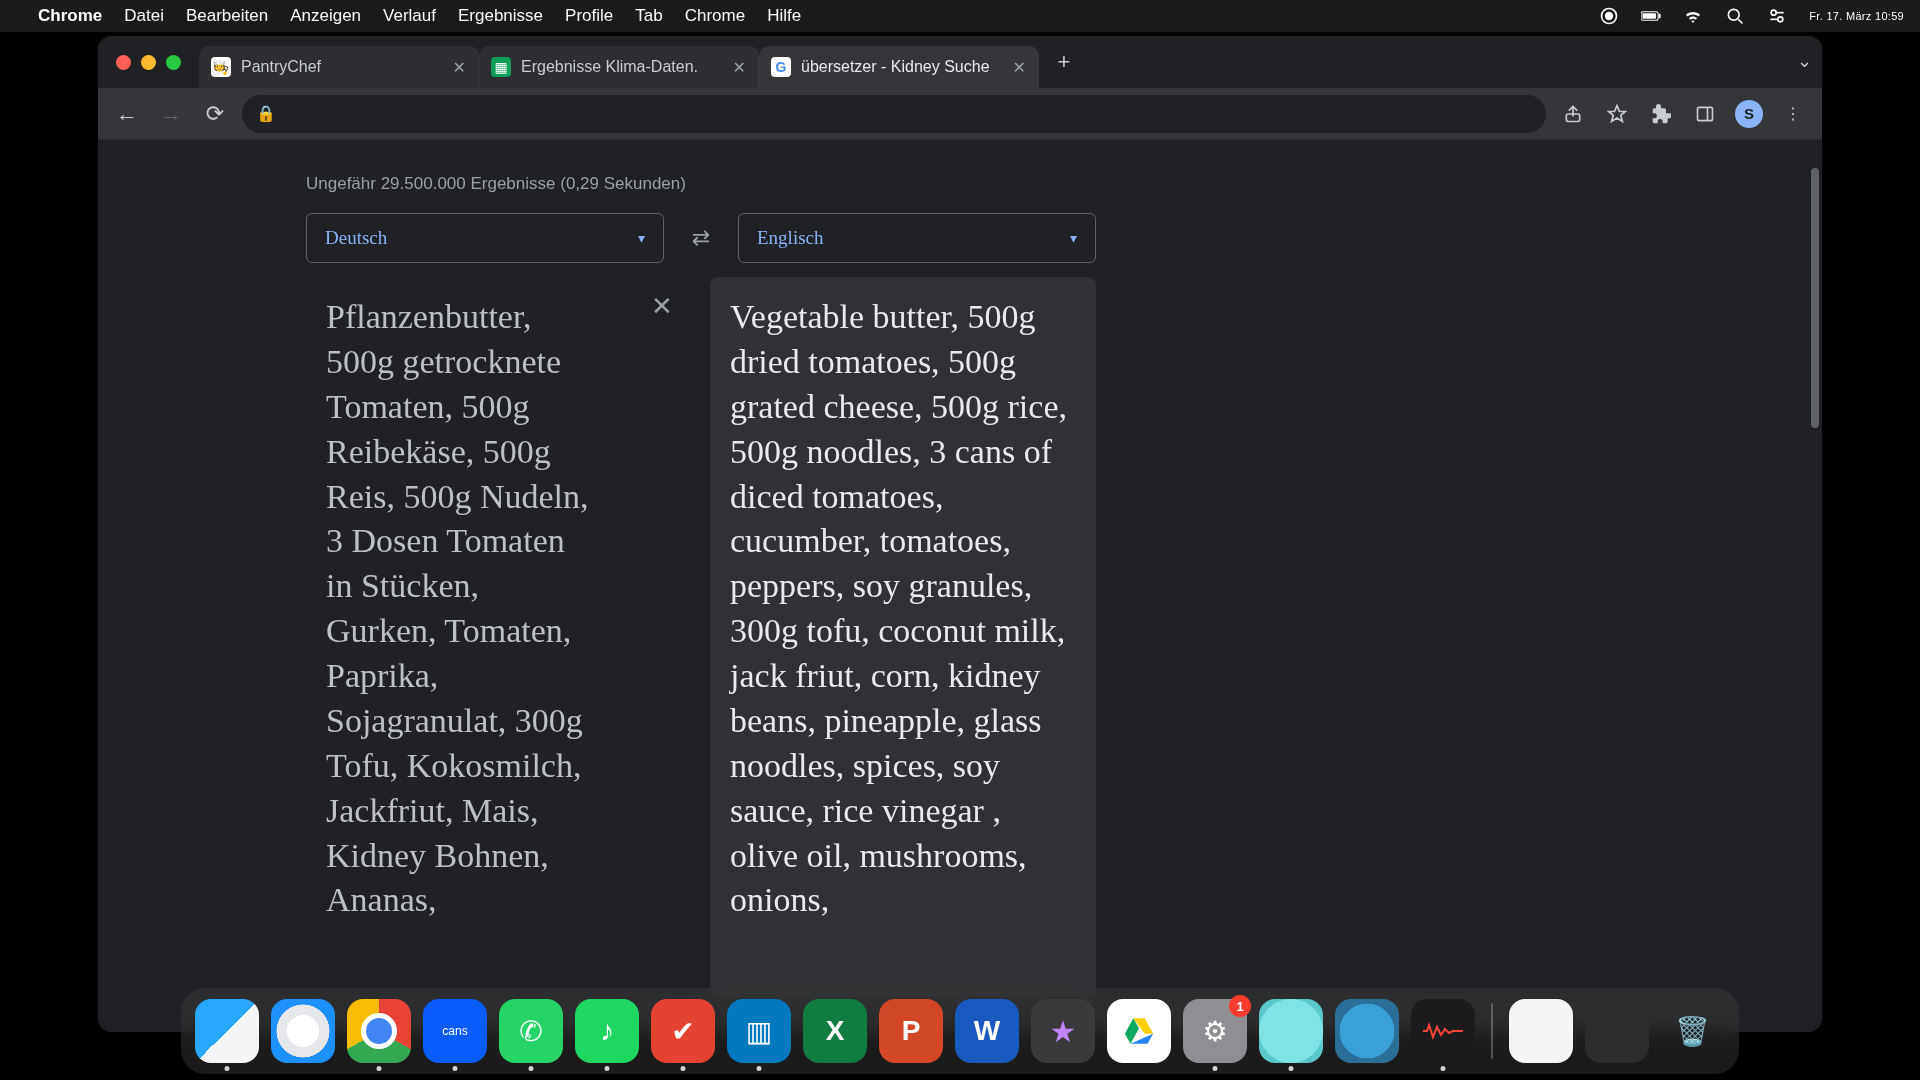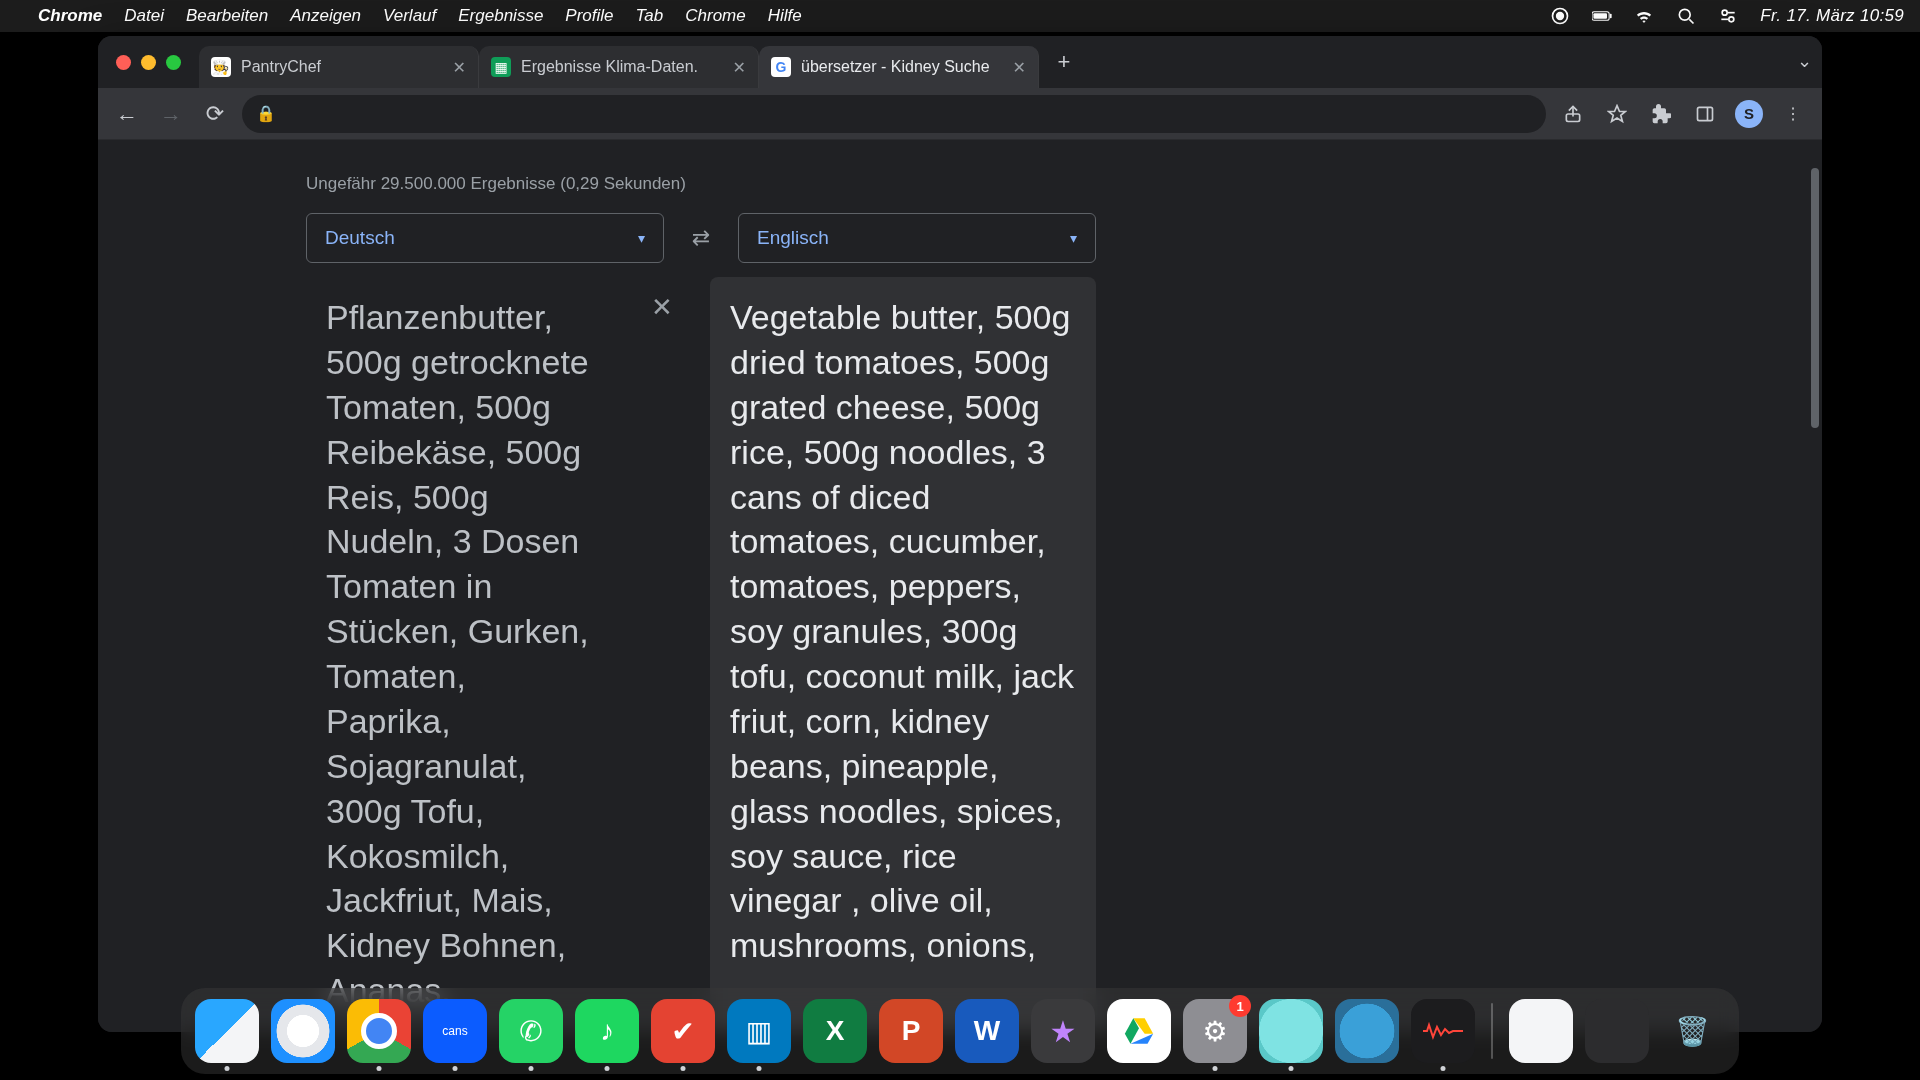--- a/index.html
+++ b/index.html
@@ -11,24 +11,24 @@
     position: relative;
   }
 
   
   .menubar {
     position: absolute; inset: 0 0 auto 0; height: 32px;
     background: rgba(30,30,30,0.95);
     display: flex; align-items: center; justify-content: space-between;
     padding: 0 16px; font-size: 17px; color: #fff;
   }
-  .menubar-left, .menubar-right { display: flex; align-items: center; gap: 22px; font-style: italic; }
+  .menubar-left, .menubar-right { display: flex; align-items: center; gap: 22px; }
   .menubar .apple { font-size: 19px; }
   .menubar .app-name { font-weight: 700; }
-  .menubar-right { gap: 22px; font-size: 17px; }
+  .menubar-right { gap: 22px; font-size: 11px; }
   .menubar-right .clock { letter-spacing: 0.3px; }
   .menubar-right svg, .menubar-right .glyph { width: 20px; height: 20px; display:block; }
 
   
   .browser {
     position: absolute; left: 98px; right: 98px; top: 36px; bottom: 48px;
     background: #202124; border-radius: 14px; overflow: hidden;
     box-shadow: 0 14px 40px rgba(0,0,0,0.6);
   }
 
@@ -80,20 +80,21 @@
     position:absolute; inset:104px 0 0 0; background:#202124; overflow:hidden;
   }
   .content-wrap {
     position:relative;
     padding: 34px 0 0 208px;
   }
   .results-meta { color:#9aa0a6; font-size:17px; margin-bottom:19px; }
 
   .translate-card {
     width: 790px;
+    font-family: Liberation Serif, serif;
   }
   .lang-row {
     display:flex; align-items:center; gap:16px; margin-bottom:14px;
   }
   .lang-select {
     flex:1; height:50px; border:1px solid #5f6368; border-radius:6px;
     display:flex; align-items:center; justify-content:space-between;
     padding:0 18px; color:#8ab4f8; font-size:19px; cursor:pointer;
     background:transparent;
   }

